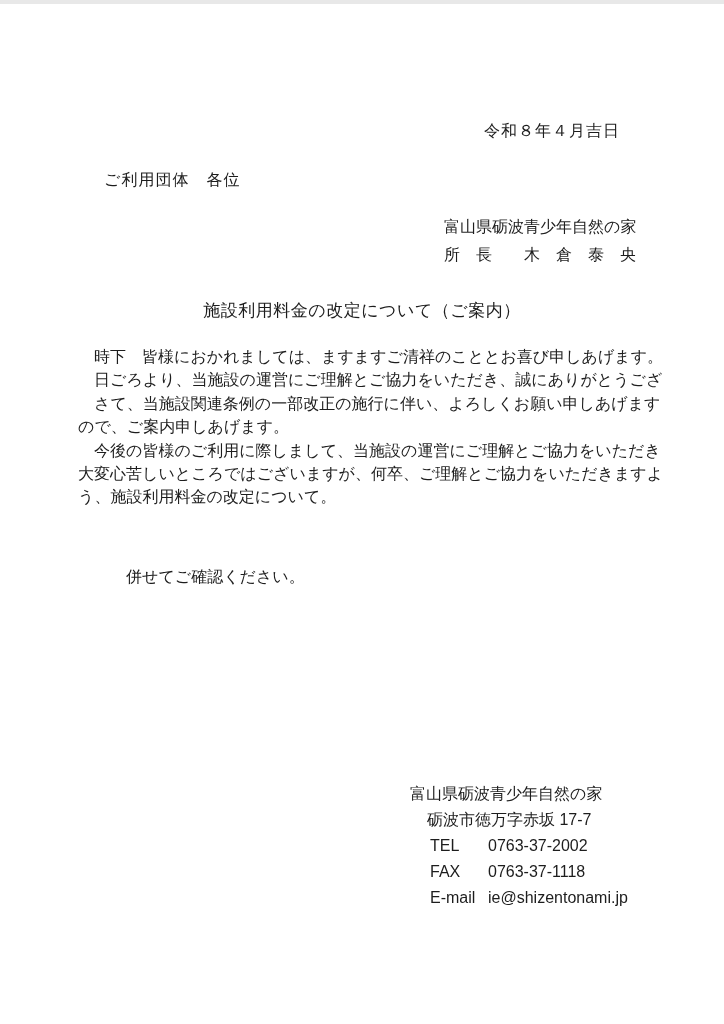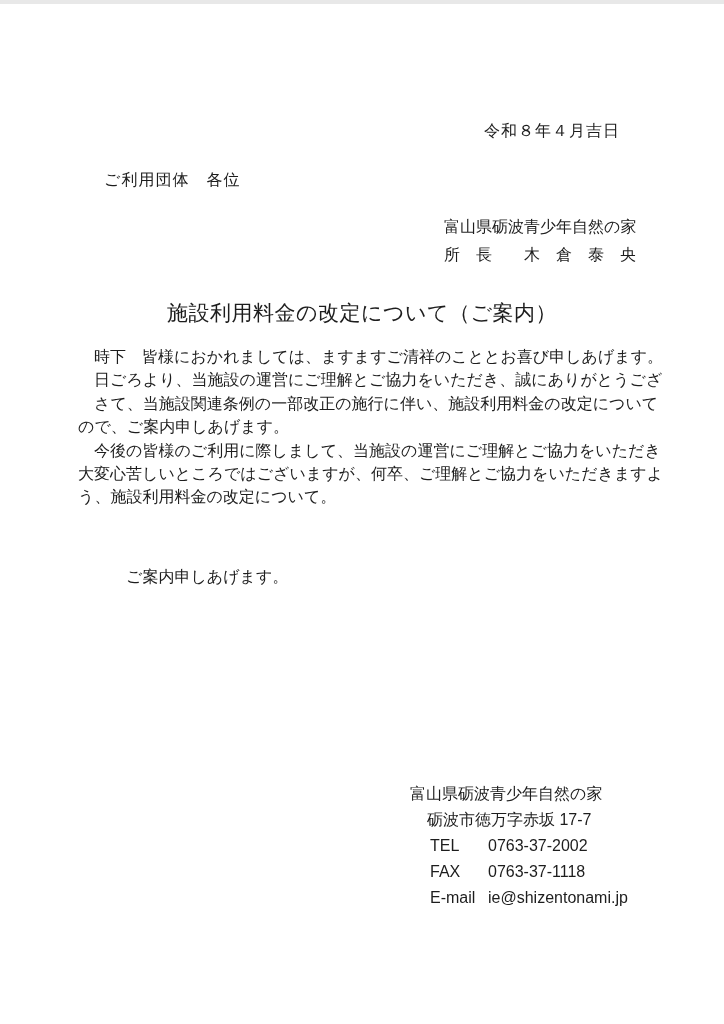--- a/index.html
+++ b/index.html
@@ -24,21 +24,21 @@
     top:166px; left:104px;
     letter-spacing:1px;
   }
   .sender-block {
     top:209px; left:444px;
     line-height:28px;
   }
   .subject {
     top:295px; left:0; width:724px;
     text-align:center;
-    font-size:21px;
+    font-size:17px;
     letter-spacing:0.5px;
   }
   .body-block {
     top:341px; left:78px; width:560px;
     line-height:23.4px;
   }
   .note-block {
     top:560px; left:78px;
     line-height:25px;
   }
@@ -67,29 +67,29 @@
   <div class="abs sender-block">
     <div class="nowrap">富山県砺波青少年自然の家</div>
     <div class="nowrap">所　長　　木　倉　泰　央</div>
   </div>
 
   <div class="abs subject nowrap">施設利用料金の改定について（ご案内）</div>
 
   <div class="abs body-block">
     <div class="nowrap">　時下　皆様におかれましては、ますますご清祥のこととお喜び申しあげます。</div>
     <div class="nowrap">　日ごろより、当施設の運営にご理解とご協力をいただき、誠にありがとうござ</div>
-    <div class="nowrap">　さて、当施設関連条例の一部改正の施行に伴い、施設利用料金の改定について</div>
+    <div class="nowrap">　さて、当施設関連条例の一部改正の施行に伴い、よろしくお願い申しあげます</div>
     <div class="nowrap">ので、ご案内申しあげます。</div>
     <div class="nowrap">　今後の皆様のご利用に際しまして、当施設の運営にご理解とご協力をいただき</div>
     <div class="nowrap">大変心苦しいところではございますが、何卒、ご理解とご協力をいただきますよ</div>
     <div class="nowrap">う、施設利用料金の改定について。</div>
   </div>
 
   <div class="abs note-block">
-    <div class="nowrap note-line-2">ご案内申しあげます。</div>
+    <div class="nowrap note-line-2">併せてご確認ください。</div>
   </div>
 
   <div class="abs footer-block">
     <div class="nowrap">富山県砺波青少年自然の家</div>
     <div class="nowrap footer-address">砺波市徳万字赤坂 17-7</div>
     <div class="nowrap contact-row">
       <span class="contact-label">TEL</span><span>0763-37-2002</span>
     </div>
     <div class="nowrap contact-row">
       <span class="contact-label">FAX</span><span>0763-37-1118</span>

